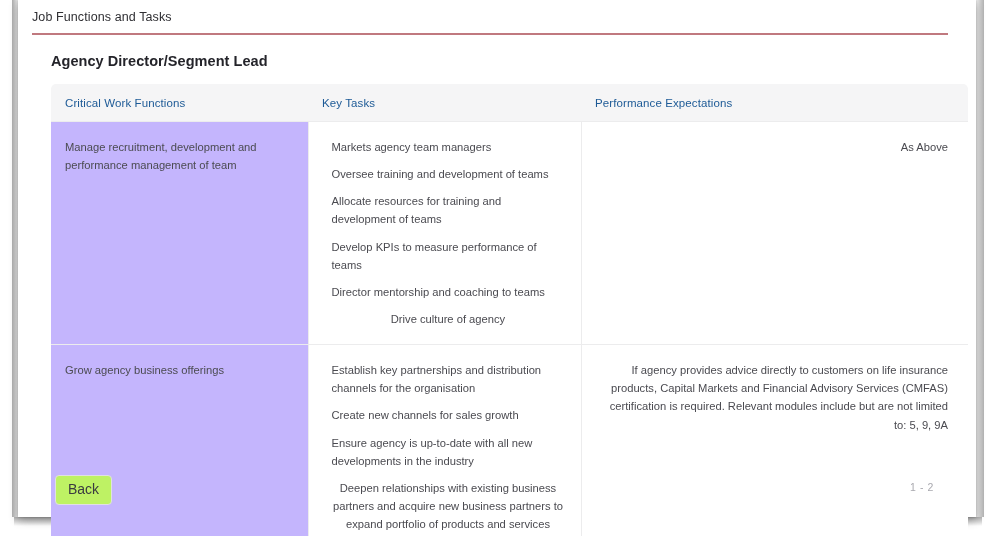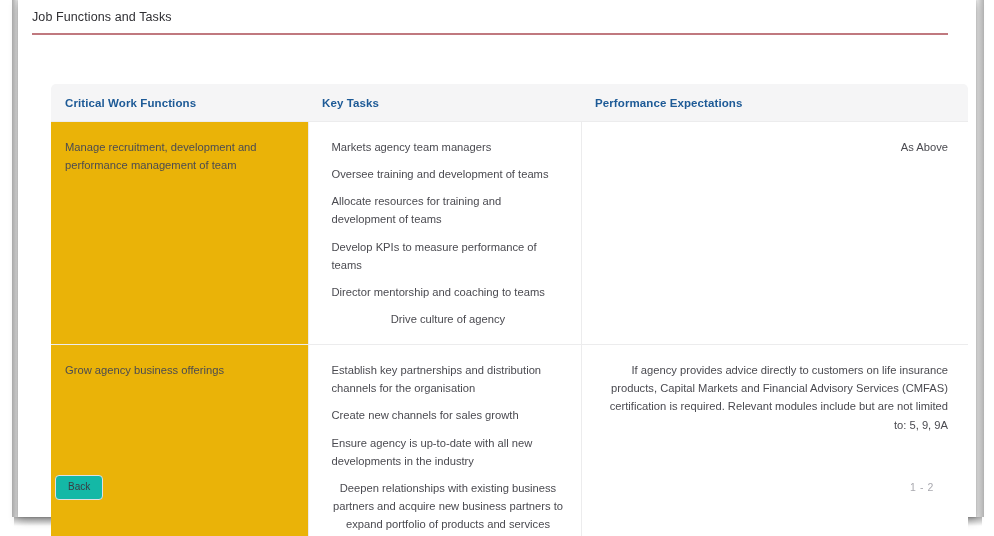--- a/index.html
+++ b/index.html
@@ -93,21 +93,21 @@
     left: 33px;
     top: 84px;
     width: 917px;
     border-collapse: collapse;
     table-layout: fixed;
   }
   .tbl thead th {
     background: #f5f5f6;
     color: #1d5a96;
     font-size: 11.5px;
-    font-weight: bold;
+    font-weight: normal;
     text-align: left;
     padding: 11px 14px 11px 14px;
     letter-spacing: 0.1px;
     border: none;
     vertical-align: middle;
     height: 15px;
   }
   .tbl thead th:first-child { border-top-left-radius: 5px; padding-left: 14px; }
   .tbl thead th:last-child  { border-top-right-radius: 5px; }
 
@@ -115,21 +115,21 @@
     vertical-align: top;
     font-size: 11.2px;
     color: #4a4a50;
     line-height: 1.62;
     padding: 16px 16px 16px 14px;
     border-top: 1px solid #ececed;
     border-right: 1px solid #ececed;
     background: #ffffff;
   }
   .tbl tbody td.c-func {
-    background: #eab308;
+    background: #c4b5fd;
     color: #4b4b51;
     padding-left: 14px;
   }
   .tbl tbody tr:last-child td.c-func {
     border-bottom-left-radius: 5px;
   }
   .tbl tbody td.c-perf {
     border-right: none;
     padding-right: 20px;
     text-align: right;
@@ -153,23 +153,23 @@
 
   .cell-pad-left { padding-left: 9px; }
 
   
   .btn-back {
     position: absolute;
     left: 37px;
     top: 475px;
     min-width: 24px;
     padding: 5px 12px 6px 12px;
-    font-size: 10px;
+    font-size: 14px;
     color: #3b3b41;
-    background: #14b8a6;
+    background: #bef264;
     border: 1px solid #e0e0e2;
     border-radius: 4px;
     font-family: "Liberation Sans", sans-serif;
     cursor: pointer;
     line-height: 1.2;
   }
   .pager {
     position: absolute;
     right: 42px;
     top: 481px;
@@ -187,20 +187,21 @@
   <div class="edge-right"></div>
   <div class="edge-bottom"></div>
 
   <div class="page-card">
 
     <div class="crumb-wrap">
       <div class="crumb-text">Job Functions and Tasks</div>
       <div class="crumb-rule"></div>
     </div>
 
+    <div class="role-title">Agency Director/Segment Lead</div>
 
     <table class="tbl">
       <colgroup>
         <col class="col-func">
         <col class="col-task">
         <col class="col-perf">
       </colgroup>
       <thead>
         <tr>
           <th>Critical Work Functions</th>

